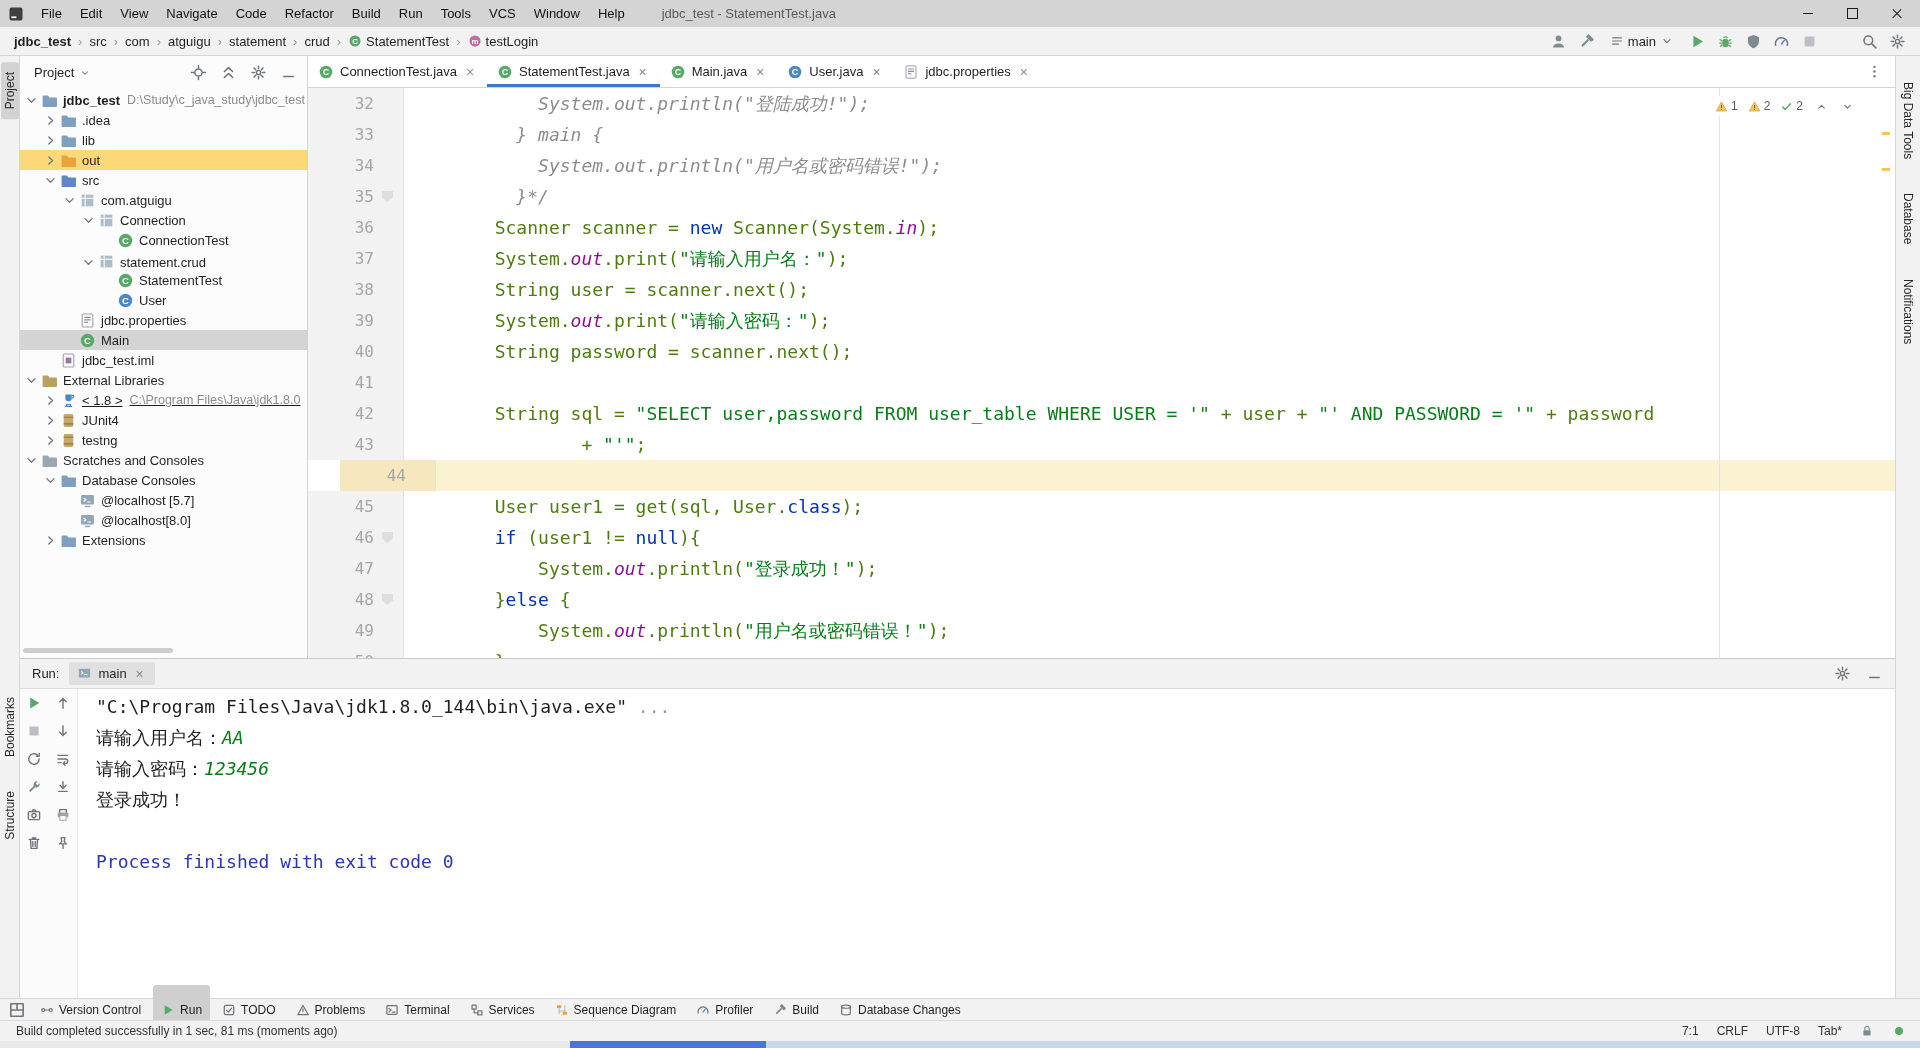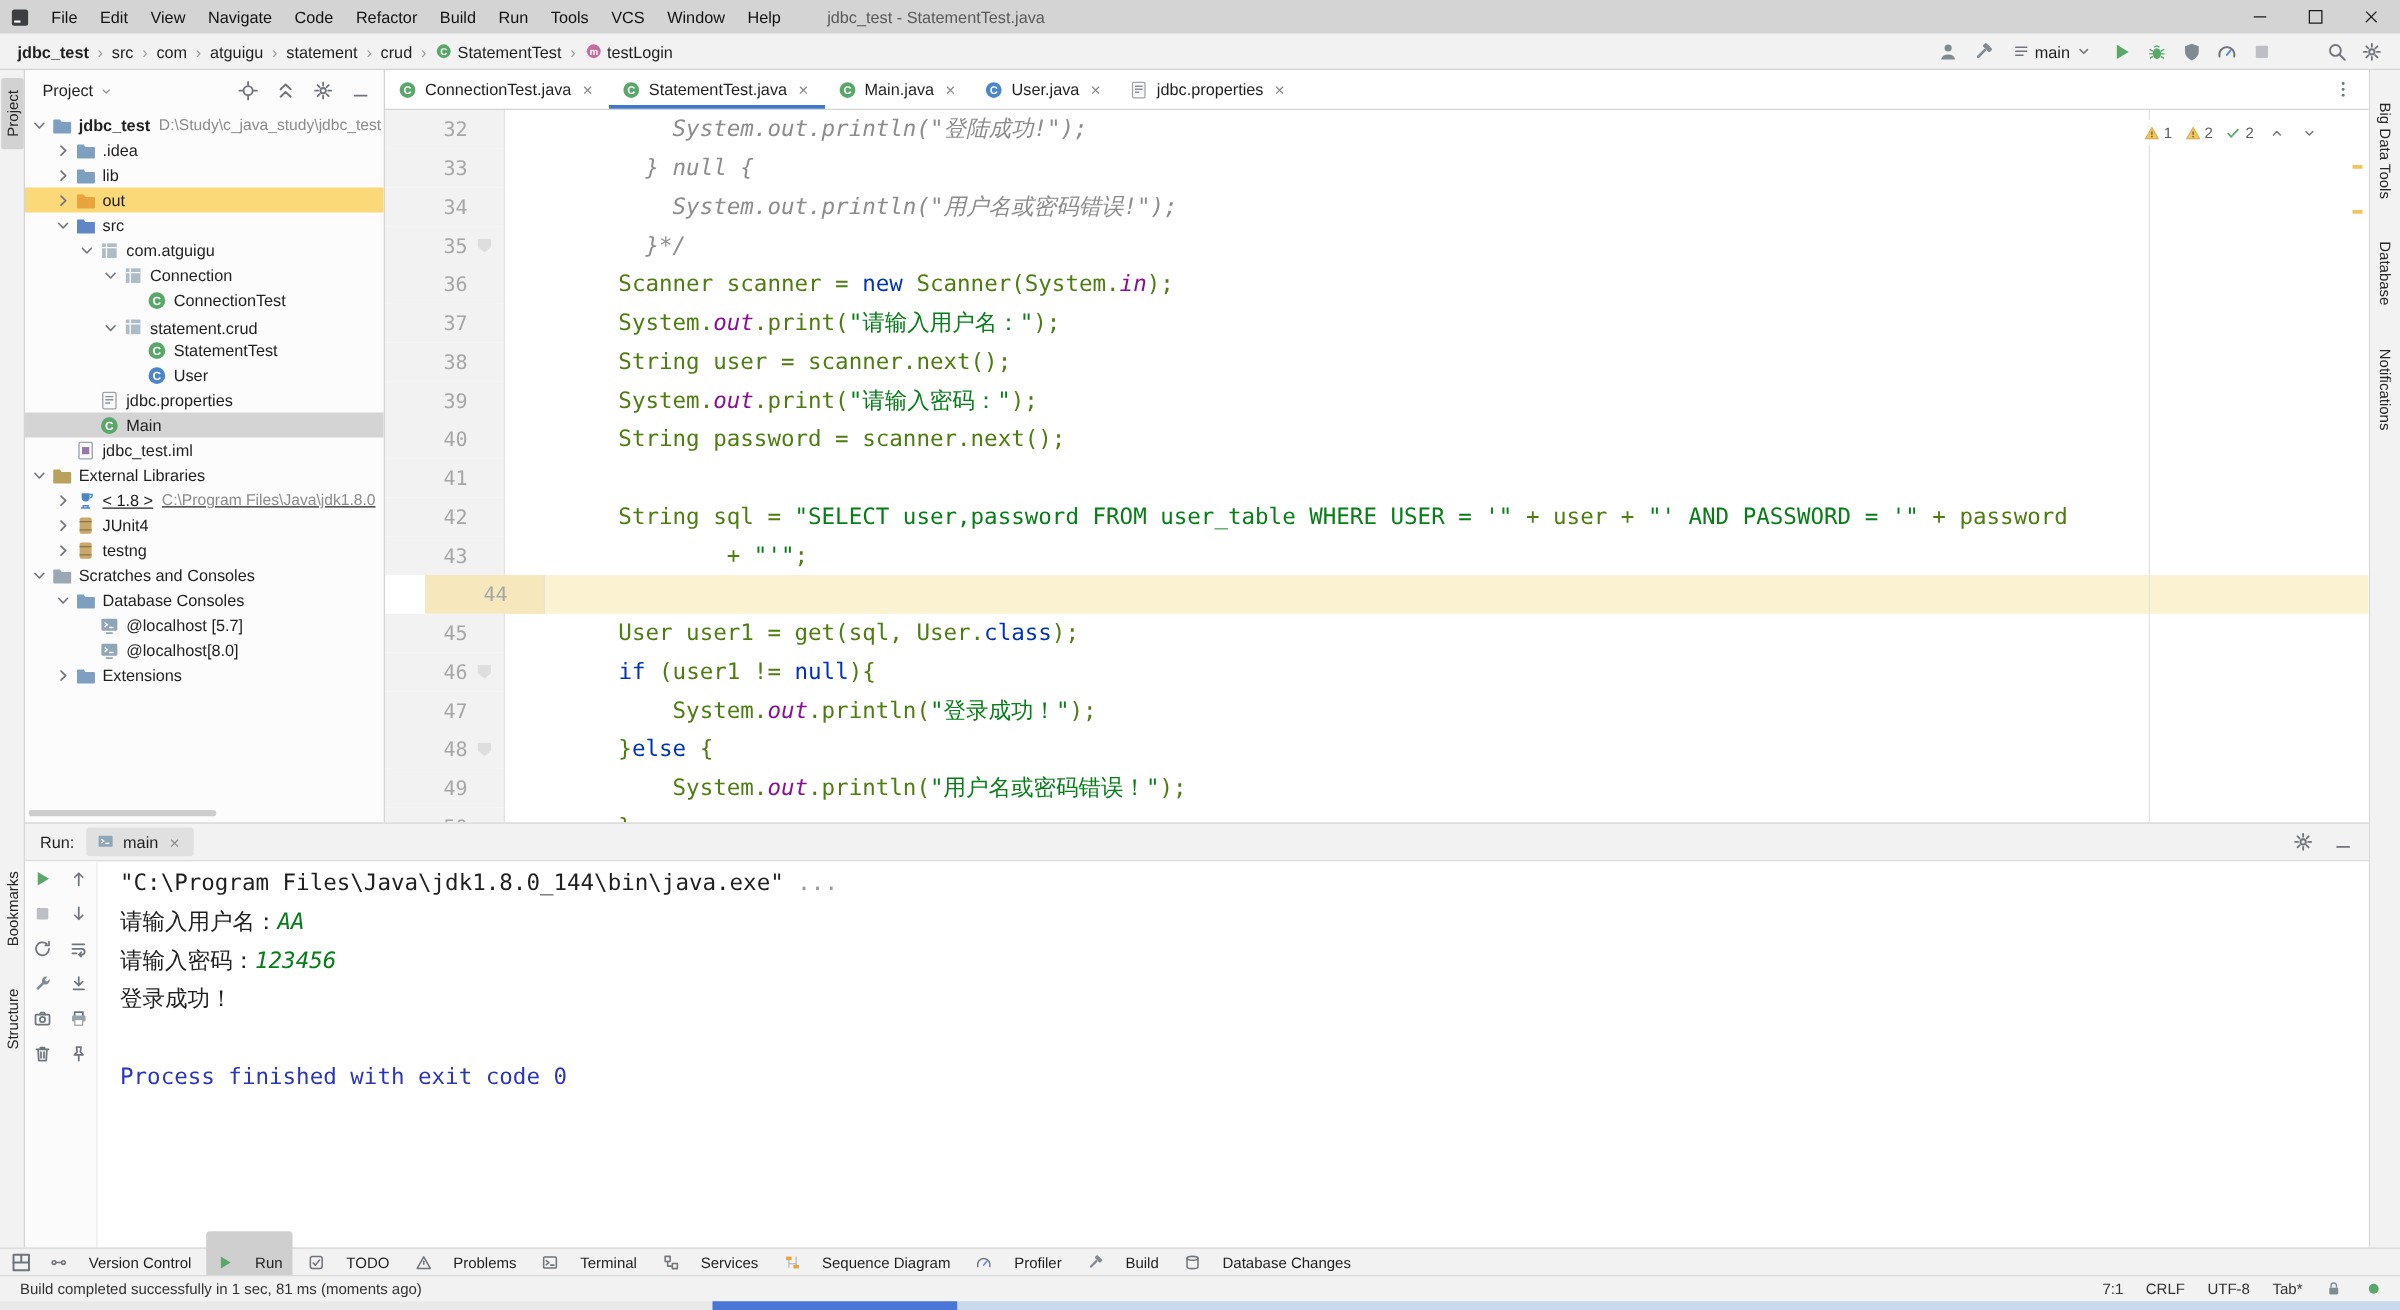--- a/index.html
+++ b/index.html
@@ -112,21 +112,21 @@
   .console { flex:1; padding:2px 0 0 18px; overflow:hidden; }
   .co-line { height:31px; font:18px/31px "DejaVu Sans Mono", monospace; white-space:pre; }
   .co-plain { color:#1f1f1f; } .co-dim { color:#9a9a9a; }
   .co-input { color:#067d17; font-style:italic; } .co-sys { color:#2a35b8; }
 
   
   .bottombar { position:absolute; top:998px; left:0; width:100%; height:22px; background:#f2f2f2;
     border-top:1px solid #d6d6d6; display:flex; align-items:center; padding:0 6px; font-size:12px; }
   .bb-switcher { width:18px; height:18px; display:inline-flex; margin:0 6px 0 2px; }
   .bb-items { display:flex; gap:4px; align-items:center; }
-  .bb-item { display:flex; align-items:center; gap:17px; padding:18px 8px; border-radius:3px; }
+  .bb-item { display:flex; align-items:center; gap:5px; padding:18px 8px; border-radius:3px; }
   .bb-item.active { background:#cfcfcf; }
   .bb-item .icon { width:14px; height:14px; }
   .statusbar { position:absolute; top:1020px; left:0; width:100%; height:21px; background:#f2f2f2;
     border-top:1px solid #dadada; display:flex; align-items:center; padding:0 14px 0 16px; font-size:12px; color:#333; }
   .sb-right { margin-left:auto; display:flex; align-items:center; gap:18px; }
   .sb-right .icon { width:14px; height:14px; }
   .taskbar { position:absolute; top:1041px; left:0; width:100%; height:7px; background:#e9e9e9; }
   .tb-a { position:absolute; left:570px; width:196px; height:100%; background:#4a76d6; }
   .tb-b { position:absolute; left:766px; right:0; height:100%; background:#c9d9ec; }
 </style>
@@ -715,21 +715,21 @@
                 <span class="ln">32</span>
                 <span class="fold"></span>
               </span>
               <pre class="code"><span class="tk-c">            System.out.println("登陆成功!");</span></pre>
             </div>
             <div class="cl">
               <span class="lnbox">
                 <span class="ln">33</span>
                 <span class="fold"></span>
               </span>
-              <pre class="code"><span class="tk-c">          } null {</span></pre>
+              <pre class="code"><span class="tk-c">          } main {</span></pre>
             </div>
             <div class="cl">
               <span class="lnbox">
                 <span class="ln">34</span>
                 <span class="fold"></span>
               </span>
               <pre class="code"><span class="tk-c">            System.out.println("用户名或密码错误!");</span></pre>
             </div>
             <div class="cl">
               <span class="lnbox">

